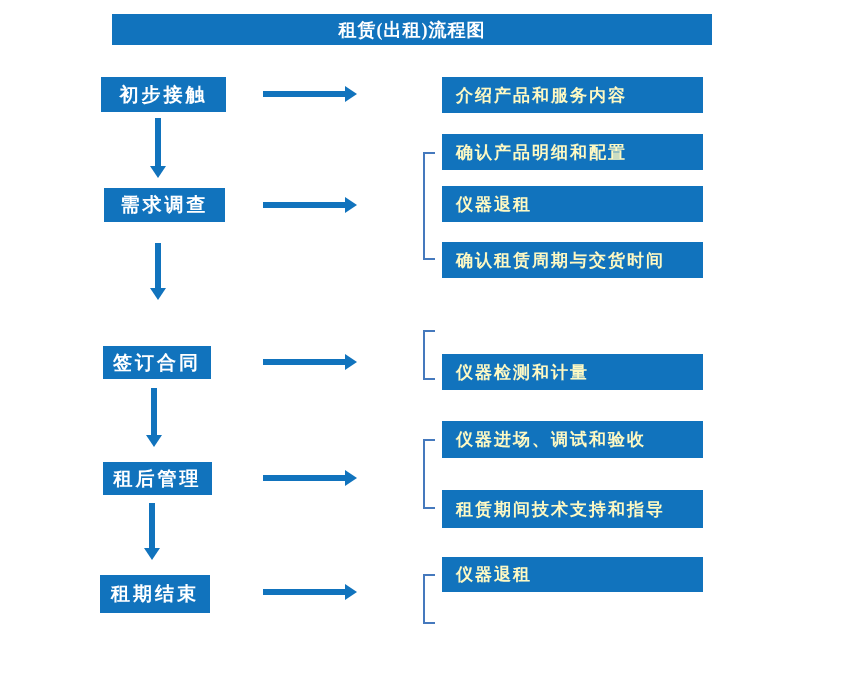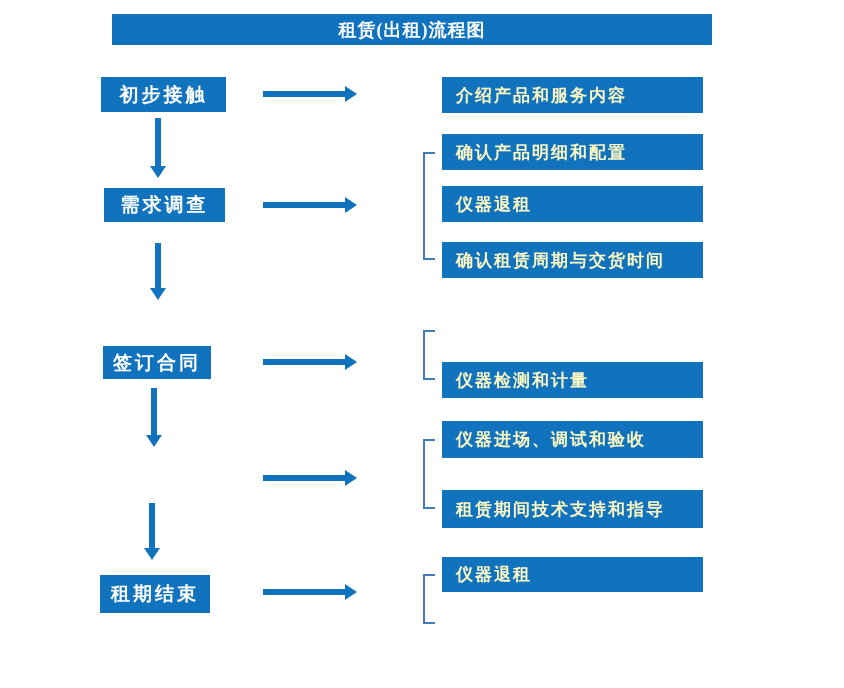--- a/index.html
+++ b/index.html
@@ -66,20 +66,21 @@
 </head>
 <body>
 
 <div class="canvas">
 
   <div class="banner" style="left:100px;top:14px;width:600px;height:31px;margin-left:12px;">租赁(出租)流程图</div>
 
   <div class="lbox" style="left:101px;top:77px;width:125px;height:35px;">初步接触</div>
   <div class="lbox" style="left:104px;top:188px;width:121px;height:34px;">需求调查</div>
   <div class="lbox" style="left:103px;top:346px;width:108px;height:33px;">签订合同</div>
+  <div class="lbox" style="left:103px;top:462px;width:109px;height:33px;">租后管理</div>
   <div class="lbox" style="left:100px;top:575px;width:110px;height:38px;">租期结束</div>
 
   <div class="varrow" style="left:150px;top:118px;height:60px;">
     <div class="shaft"></div>
     <div class="head"></div>
   </div>
   <div class="varrow" style="left:150px;top:243px;height:57px;">
     <div class="shaft"></div>
     <div class="head"></div>
   </div>
@@ -115,18 +116,18 @@
 
   <div class="bracket" style="top:152px;height:108px;"></div>
   <div class="bracket" style="top:330px;height:50px;"></div>
   <div class="bracket" style="top:439px;height:70px;"></div>
   <div class="bracket" style="top:574px;height:50px;"></div>
 
   <div class="rbox" style="top:77px;">介绍产品和服务内容</div>
   <div class="rbox" style="top:134px;">确认产品明细和配置</div>
   <div class="rbox" style="top:186px;">仪器退租</div>
   <div class="rbox" style="top:242px;">确认租赁周期与交货时间</div>
-  <div class="rbox" style="top:362px;">仪器检测和计量</div>
+  <div class="rbox" style="top:354px;">仪器检测和计量</div>
   <div class="rbox" style="top:421px;height:37px;">仪器进场、调试和验收</div>
   <div class="rbox" style="top:490px;height:38px;">租赁期间技术支持和指导</div>
   <div class="rbox" style="top:557px;height:35px;">仪器退租</div>
 
 </div>
 
 </body></html>

